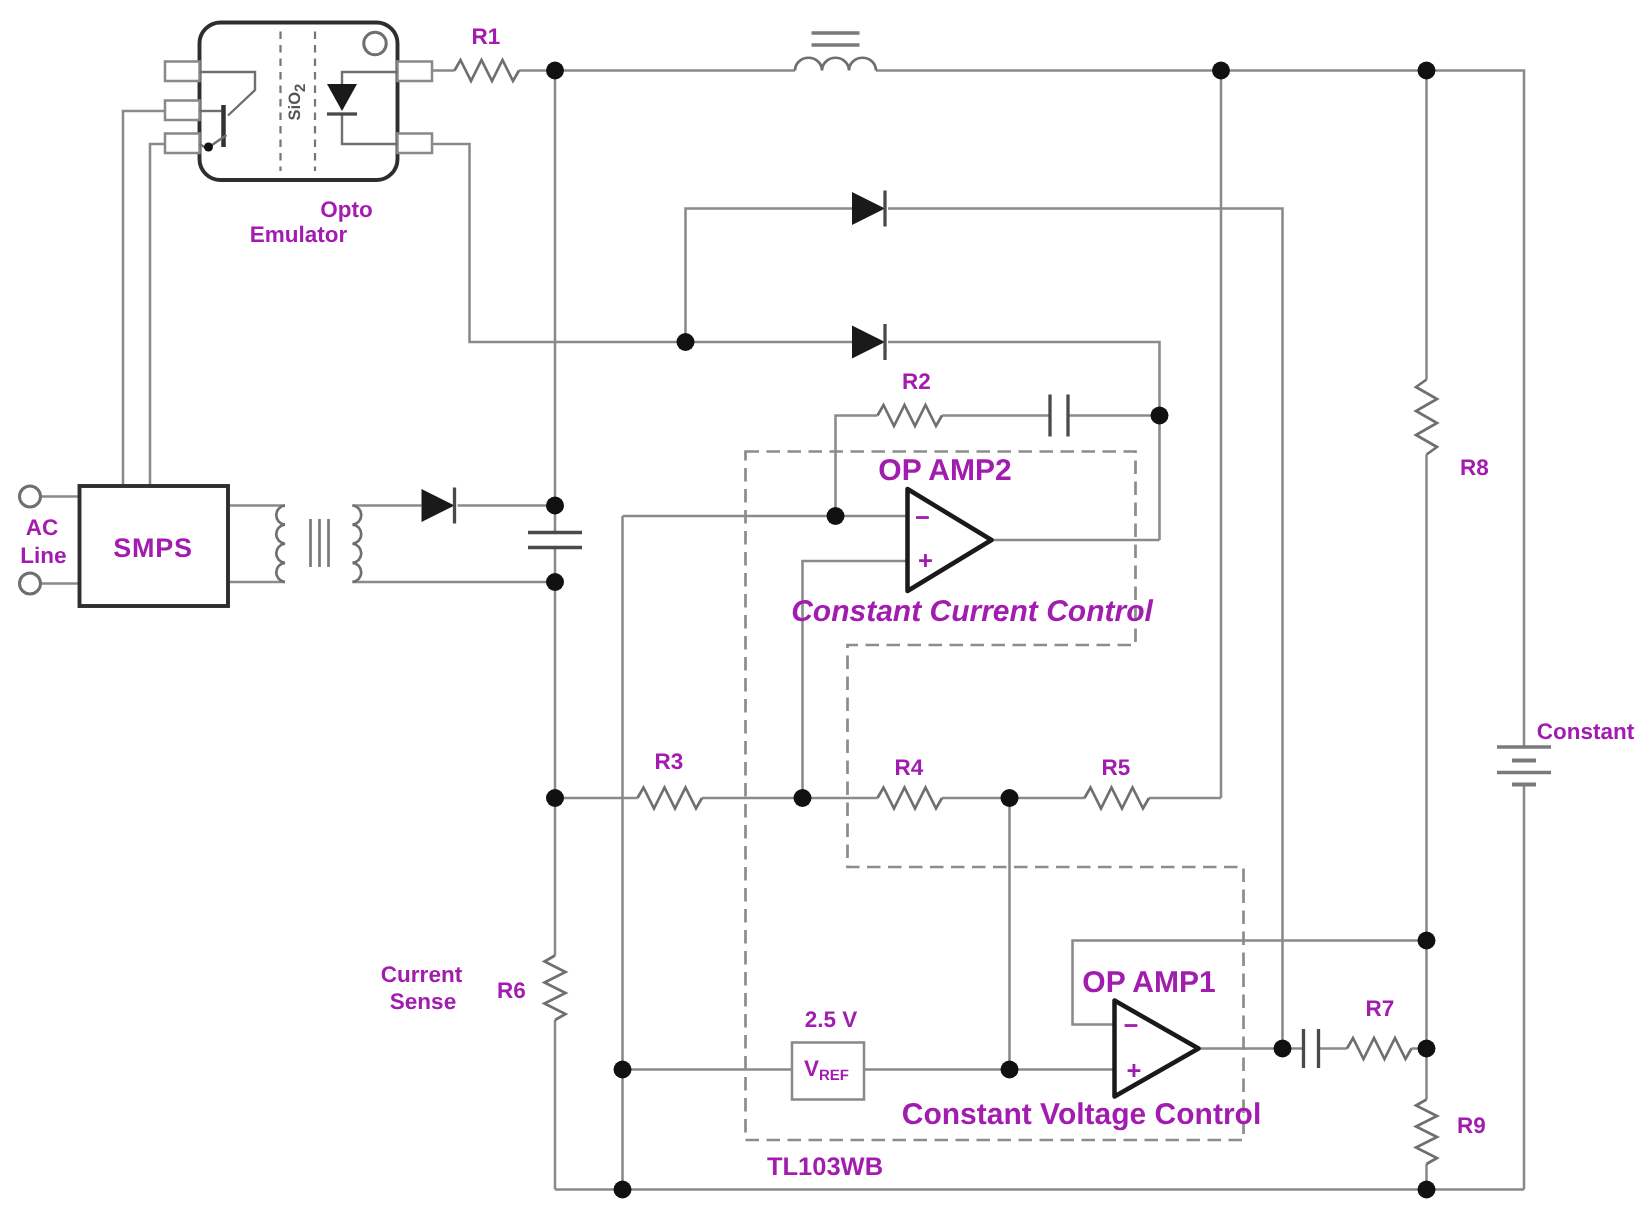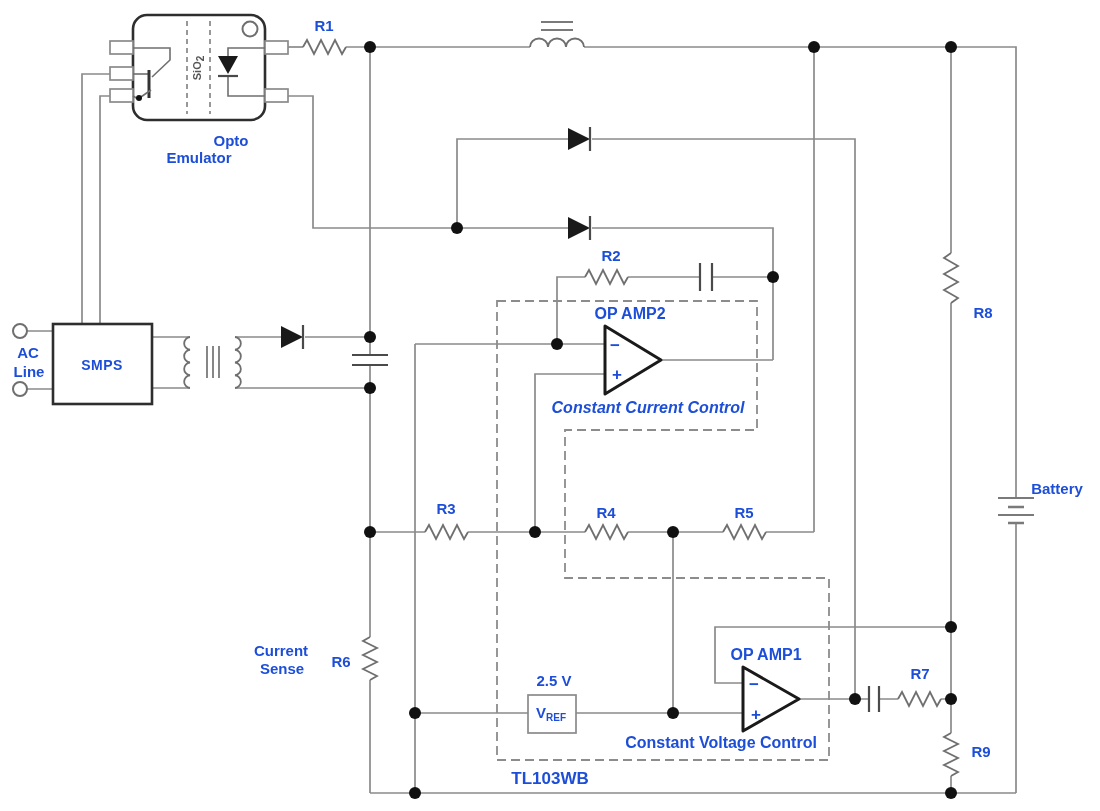--- a/index.html
+++ b/index.html
@@ -1,22 +1,22 @@
 <!DOCTYPE html>
 <html><head>
 <meta charset="utf-8">
 <style>
   html,body{margin:0;padding:0;background:#ffffff;}
   #stage{position:relative;width:1100px;height:811px;background:#ffffff;overflow:hidden;
          font-family:"Liberation Sans","DejaVu Sans",sans-serif;}
   svg{position:absolute;left:0;top:0;}
   .lbl{position:absolute;transform:translate(-50%,-50%);font-weight:bold;font-size:15px;
-       color:#1d4ed8;white-space:nowrap;line-height:1;}
-  .lbl.big{font-size:16px;}
-  .lbl.smps{font-size:14px;letter-spacing:0.5px;text-align:right;}
+       color:#a21caf;white-space:nowrap;line-height:1;}
+  .lbl.big{font-size:20px;}
+  .lbl.smps{font-size:18px;letter-spacing:0.5px;text-align:right;}
   .lbl.chip{font-size:17px;}
   .lbl.sign{font-size:17px;}
   .lbl.sio2{font-size:11px;transform:translate(-50%,-50%) rotate(-90deg);color:#555;}
   sub{font-size:10px;vertical-align:-3px;}
 </style>
 </head>
 <body>
 
 <div id="stage">
 
@@ -215,15 +215,15 @@
   <div class="lbl sign" style="left:756px;top:714px;">+</div>
   <div class="lbl big" style="left:721px;top:743px;">Constant Voltage Control</div>
 
   <div class="lbl" style="left:281px;top:650px;">Current</div>
   <div class="lbl" style="left:282px;top:668px;text-align:right;">Sense</div>
 
   <div class="lbl" style="left:554px;top:680px;">2.5 V</div>
   <div class="lbl" style="left:551px;top:714px;"><span>V</span><sub>REF</sub></div>
 
   <div class="lbl chip" style="left:550px;top:778px;">TL103WB</div>
-  <div class="lbl" style="left:1057px;top:488px;">Battery</div>
+  <div class="lbl" style="left:1057px;top:488px;">Constant</div>
 
 </div>
 
 </body></html>

